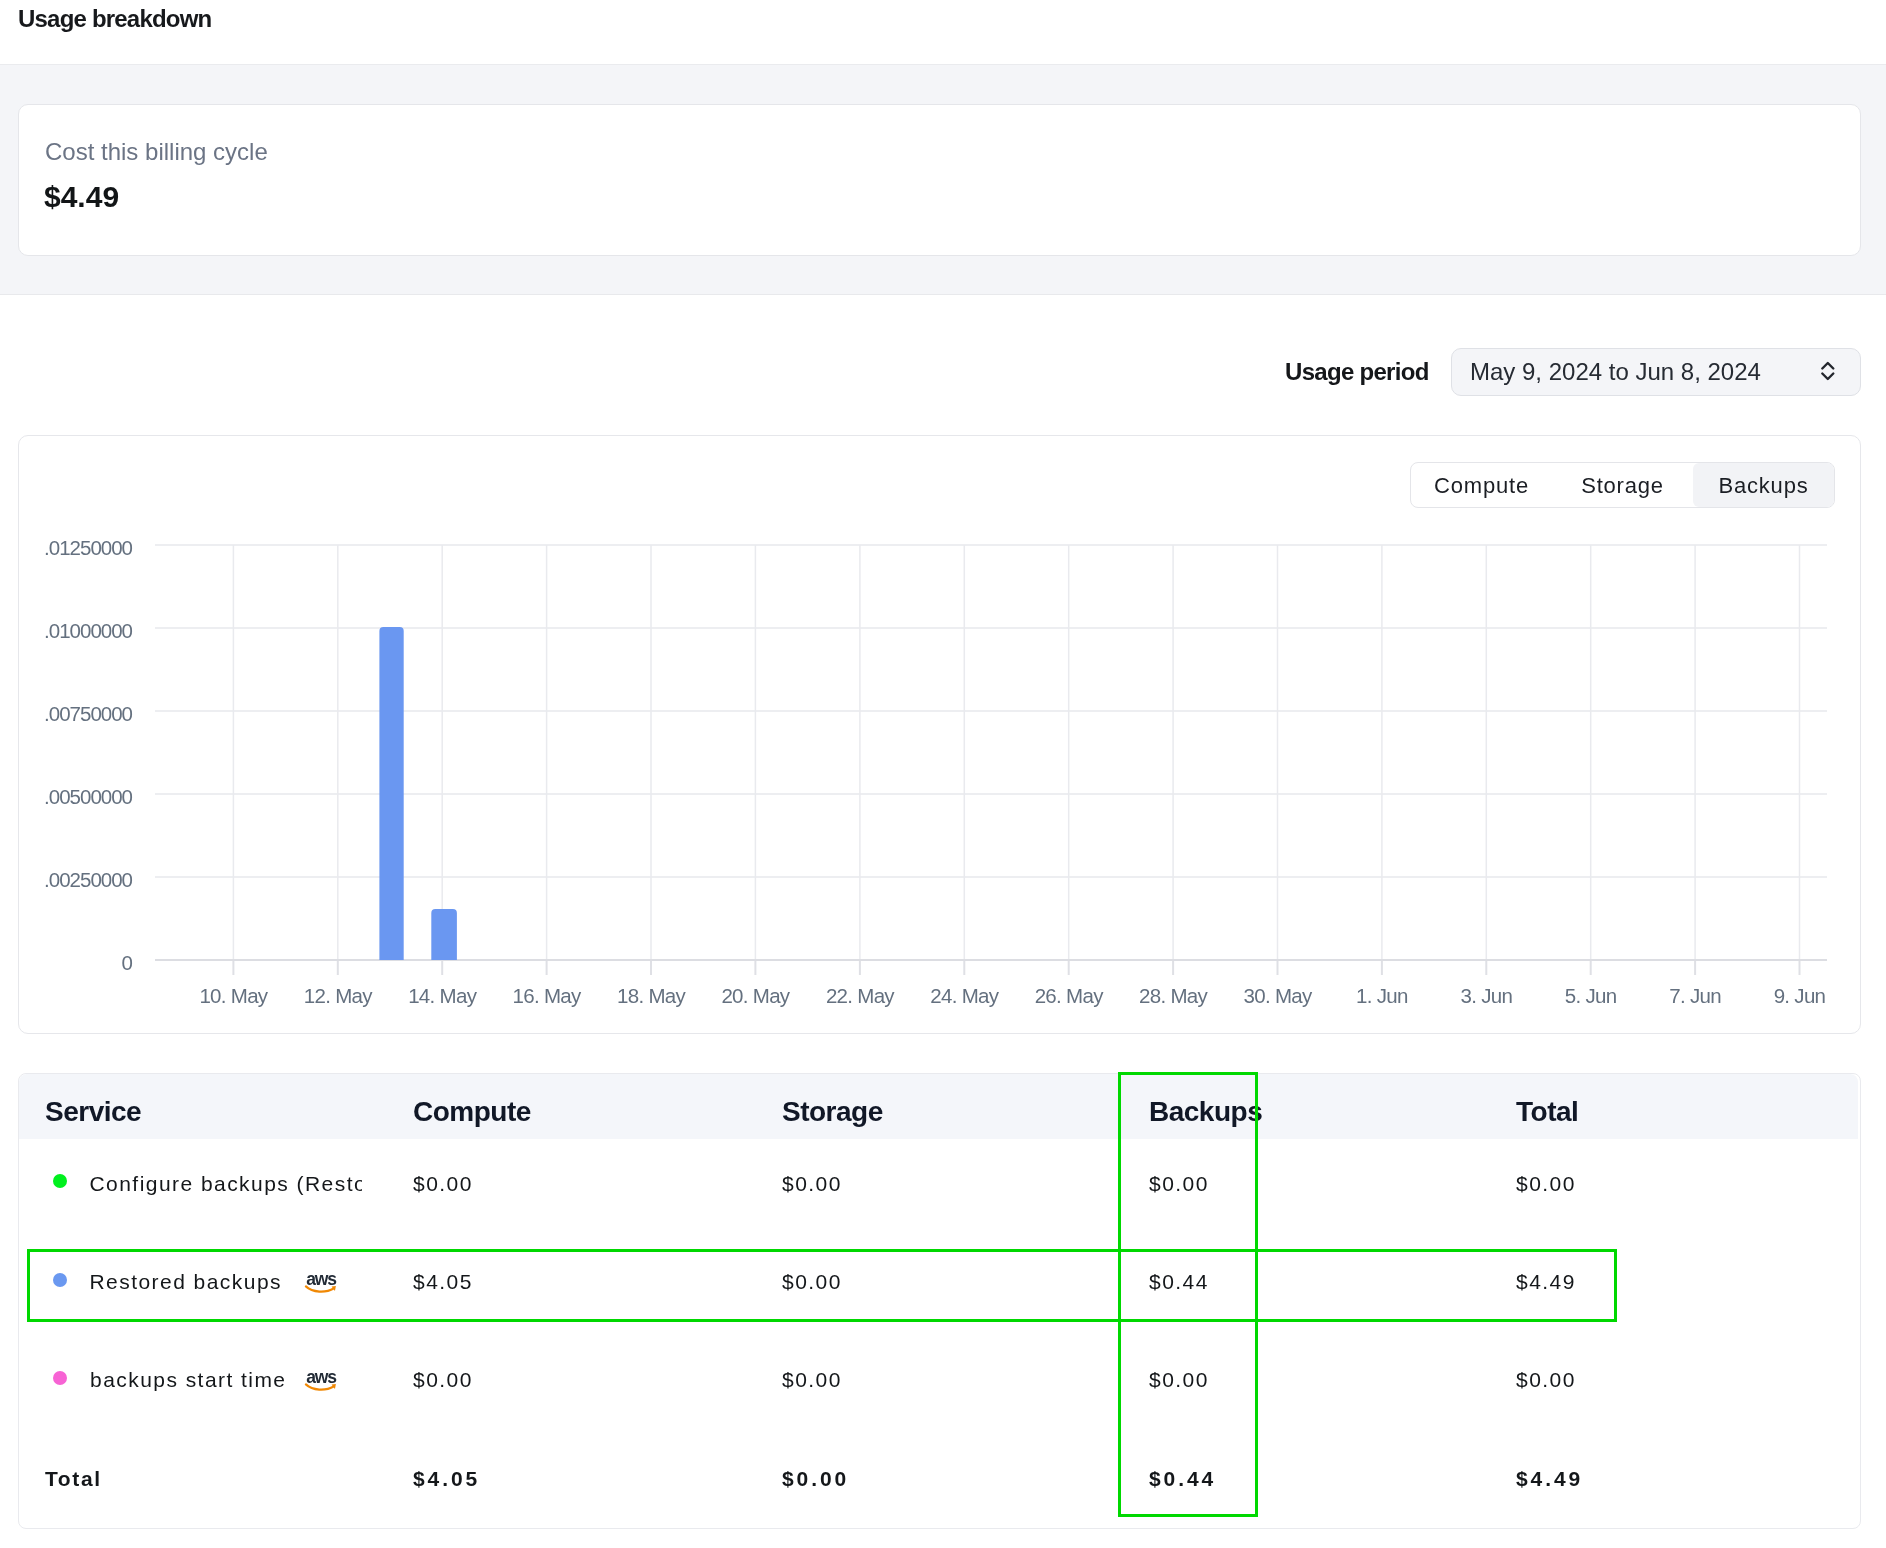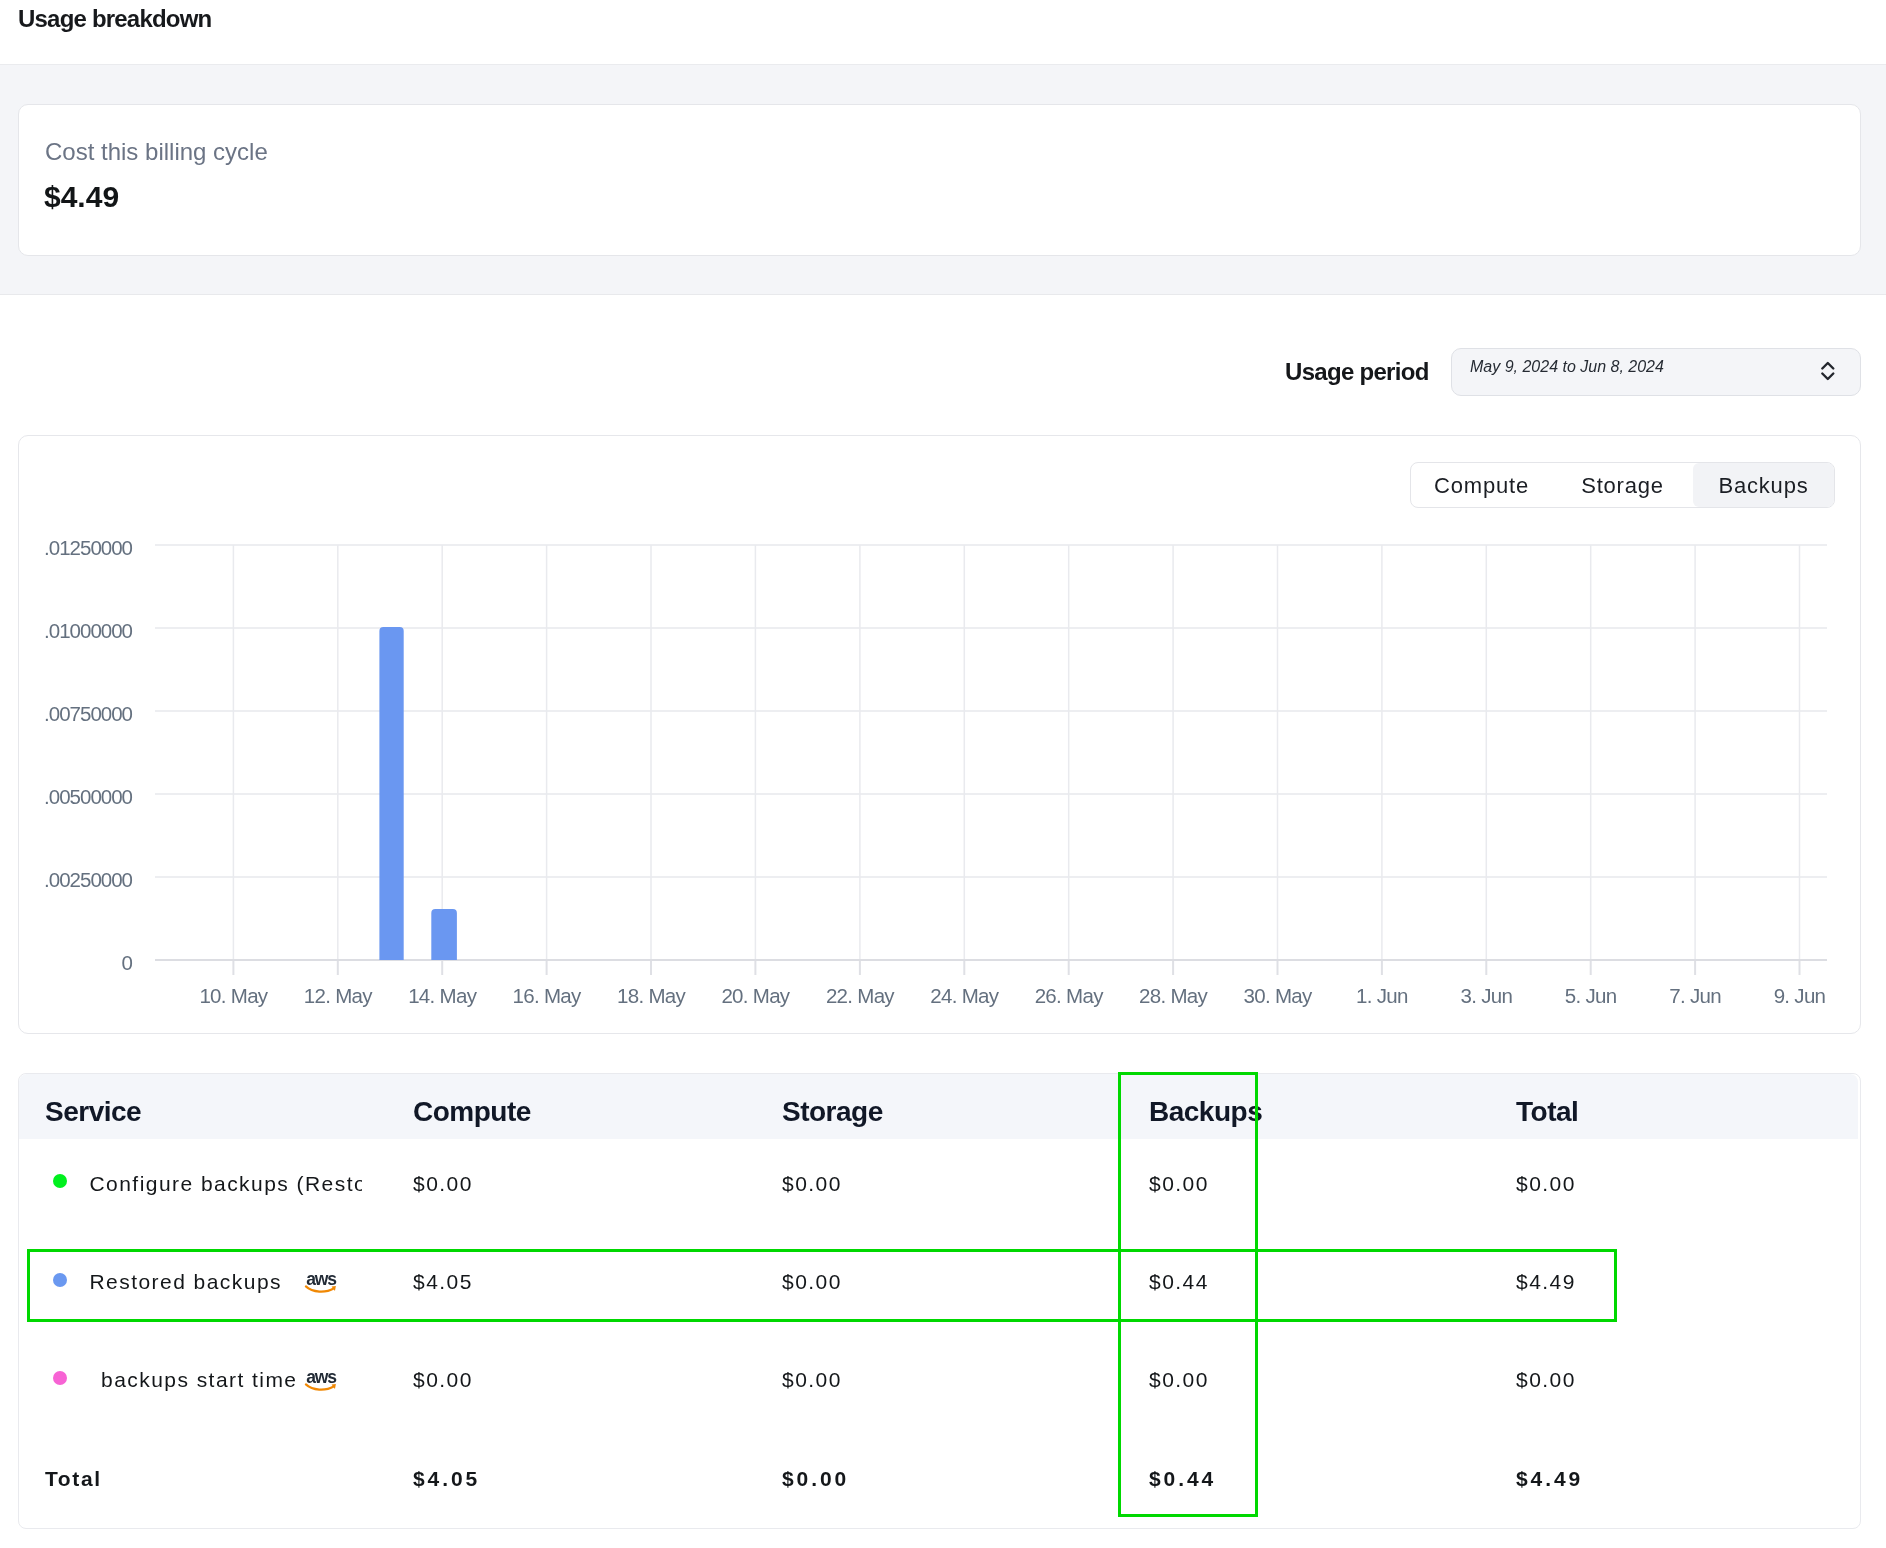--- a/index.html
+++ b/index.html
@@ -9,21 +9,21 @@
   .title{left:18px;top:5px;font-size:24px;font-weight:700;color:#17191c;letter-spacing:-0.8px;}
   .band{left:0;top:64px;width:1886px;height:229px;background:#f4f5f8;
         border-top:1px solid #eaebee;border-bottom:1px solid #e8e9ec;}
   .cost-card{left:18px;top:104px;width:1841px;height:150px;background:#fff;
         border:1px solid #e5e6ea;border-radius:10px;}
   .cost-label{left:45px;top:138px;font-size:24px;color:#6b7485;}
   .cost-value{left:44px;top:180px;font-size:30px;font-weight:700;color:#121517;}
   .tp-label{left:1285px;top:358px;font-size:24px;font-weight:700;color:#15171a;letter-spacing:-0.7px;}
   .select{left:1451px;top:348px;width:408px;height:46px;background:#f4f5f8;
         border:1px solid #dfe1e6;border-radius:10px;}
-  .select-text{left:1470px;top:357.5px;font-size:16px;color:#262b33;font-style:italic;}
+  .select-text{left:1470px;top:357.5px;font-size:24px;color:#262b33;}
   .chart-card{left:18px;top:435px;width:1841px;height:597px;background:#fff;
         border:1px solid #e6e7eb;border-radius:10px;}
   .tabs{left:1410px;top:462px;width:423px;height:44px;border:1px solid #e4e5e9;
         border-radius:8px;display:flex;overflow:hidden;background:#fff;}
   .tab{flex:1;display:flex;align-items:center;justify-content:center;
         font-size:22px;color:#1b1e24;letter-spacing:0.8px;padding-top:2px;}
   .tab.sel{background:#f2f3f6;border-radius:6px;}
   .tbl{left:18px;top:1073px;width:1841px;height:454px;border:1px solid #e9eaee;
         border-radius:8px;}
   .thead{left:19px;top:1074px;width:1839px;height:65px;background:#f4f6fa;
@@ -162,21 +162,21 @@
     <text x="2.2" y="14.2" font-size="17.5" font-weight="700" letter-spacing="-1.1" fill="#222b36">aws</text>
     <path d="M1.9 15.4 C 8.5 21.6, 21.5 22.3, 30 17.2" stroke="#f08804" stroke-width="2.2" fill="none" stroke-linecap="round"></path>
     <path d="M27.6 15.6 L31.9 14.9 L30.9 19.9 Z" fill="#f08804"></path>
   </svg>
   <div class="abs td" style="left:413px;top:1270px">$4.05</div>
   <div class="abs td" style="left:782px;top:1270px">$0.00</div>
   <div class="abs td" style="left:1149px;top:1270px">$0.44</div>
   <div class="abs td" style="left:1516px;top:1270px">$4.49</div>
 
   <div class="abs dot" style="left:52.5px;top:1371px;background:#f763d4"></div>
-  <div class="abs td" style="left:101px;top:1368px">backups start time</div>
+  <div class="abs td" style="left:90px;top:1368px">backups start time</div>
   <svg class="abs" style="left:303.5px;top:1369px" width="34" height="24" viewBox="0 0 34 24">
     <text x="2.2" y="14.2" font-size="17.5" font-weight="700" letter-spacing="-1.1" fill="#222b36">aws</text>
     <path d="M1.9 15.4 C 8.5 21.6, 21.5 22.3, 30 17.2" stroke="#f08804" stroke-width="2.2" fill="none" stroke-linecap="round"></path>
     <path d="M27.6 15.6 L31.9 14.9 L30.9 19.9 Z" fill="#f08804"></path>
   </svg>
   <div class="abs td" style="left:413px;top:1368px">$0.00</div>
   <div class="abs td" style="left:782px;top:1368px">$0.00</div>
   <div class="abs td" style="left:1149px;top:1368px">$0.00</div>
   <div class="abs td" style="left:1516px;top:1368px">$0.00</div>
 

